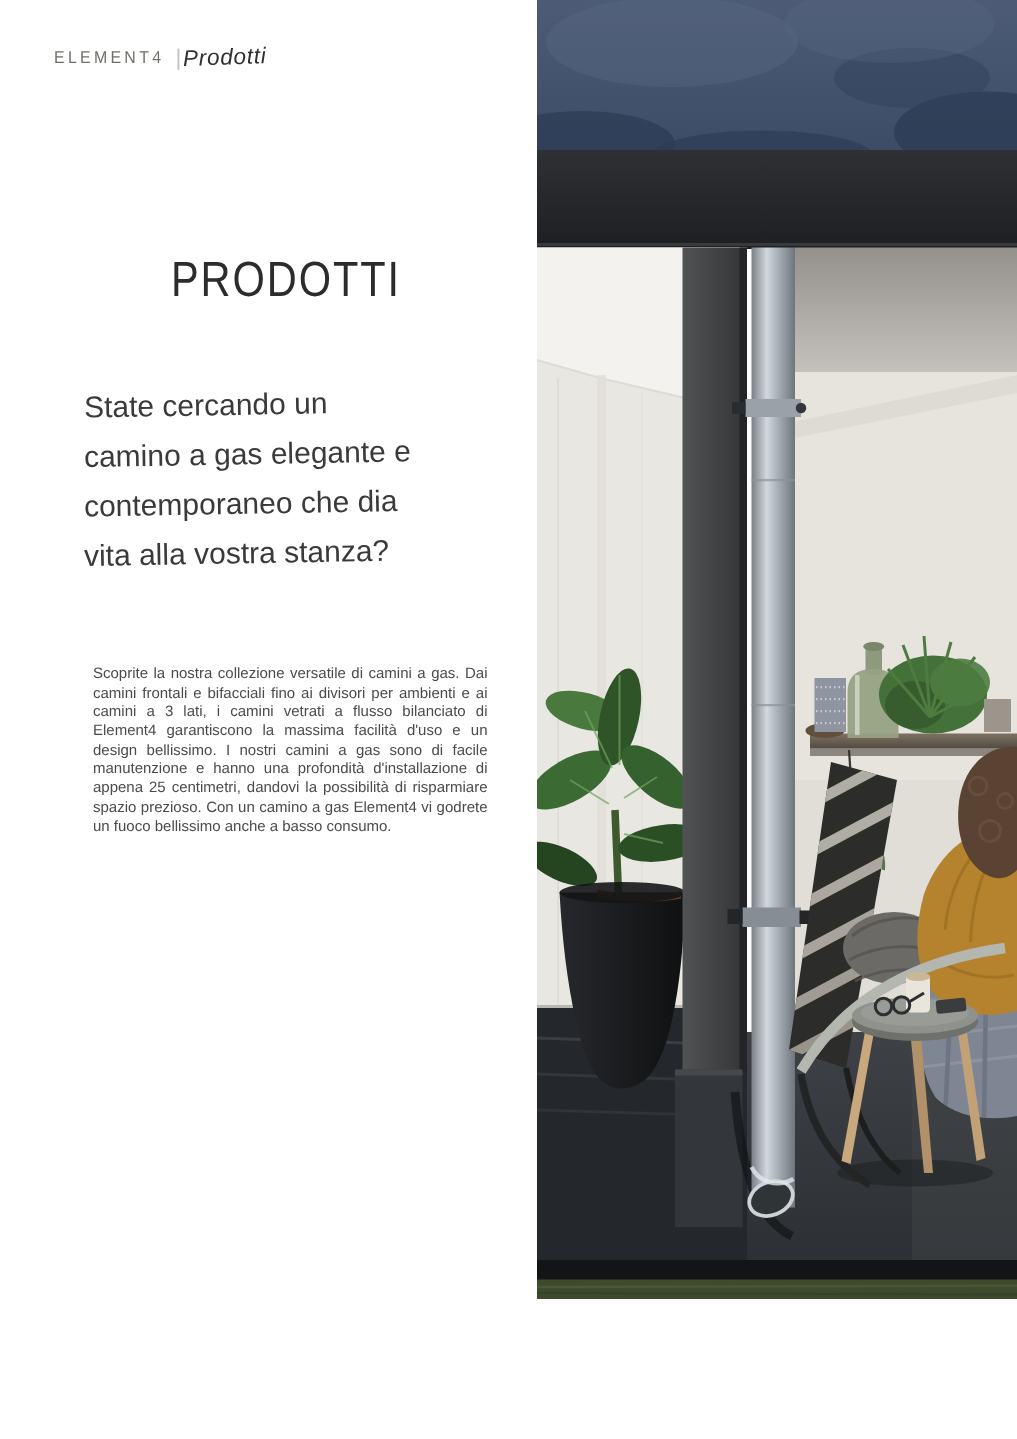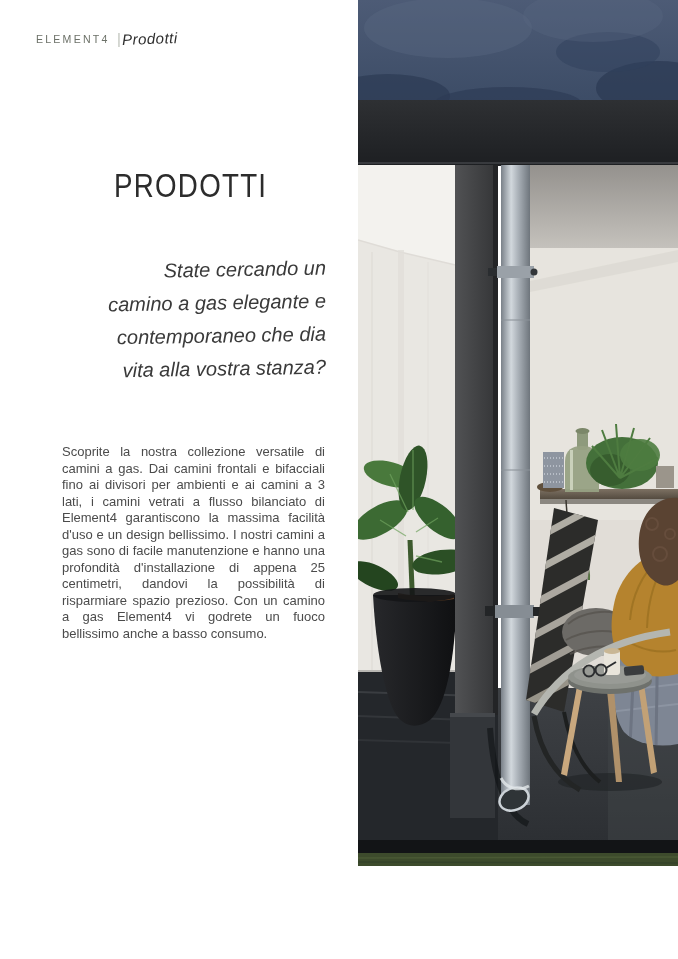--- a/index.html
+++ b/index.html
@@ -13,27 +13,27 @@
   .brand-sep{color:#c0c4bc;font-size:15px;font-weight:300;}
   .brand-section{font-family:cursive,sans-serif;font-style:italic;font-size:15px;color:#2f2f2f;
                  transform:rotate(-2deg);letter-spacing:.5px;}
 
   
   .title{position:absolute;left:114px;top:167px;font-size:33px;color:#2c2c2c;font-weight:300;}
   .title .squeeze{display:inline-block;transform:scaleX(.84);transform-origin:left center;
                   letter-spacing:1.5px;}
 
   
-  .quote{position:absolute;left:56px;top:254px;width:270px;text-align:right;
-         font-family:cursive,sans-serif;font-style:italic;font-size:20px;line-height:33px;
+  .quote{position:absolute;left:56px;top:254px;width:270px;text-align:left;
+         font-family:cursive,sans-serif;font-size:20px;line-height:33px;
          color:#3a3a3a;}
   .quote div{transform:rotate(-1deg);}
 
   
-  .body-copy{position:absolute;left:62px;top:444px;width:263px;font-size:13px;
+  .body-copy{position:absolute;left:62px;top:444px;width:263px;font-size:10px;
              line-height:1.27;text-align:justify;color:#4b4b4b;}
 
   
   .photo{position:absolute;left:358px;top:0;width:320px;height:866px;overflow:hidden;}
   .photo svg{display:block;}
 </style>
 </head>
 <body>
 
 <div class="page">

